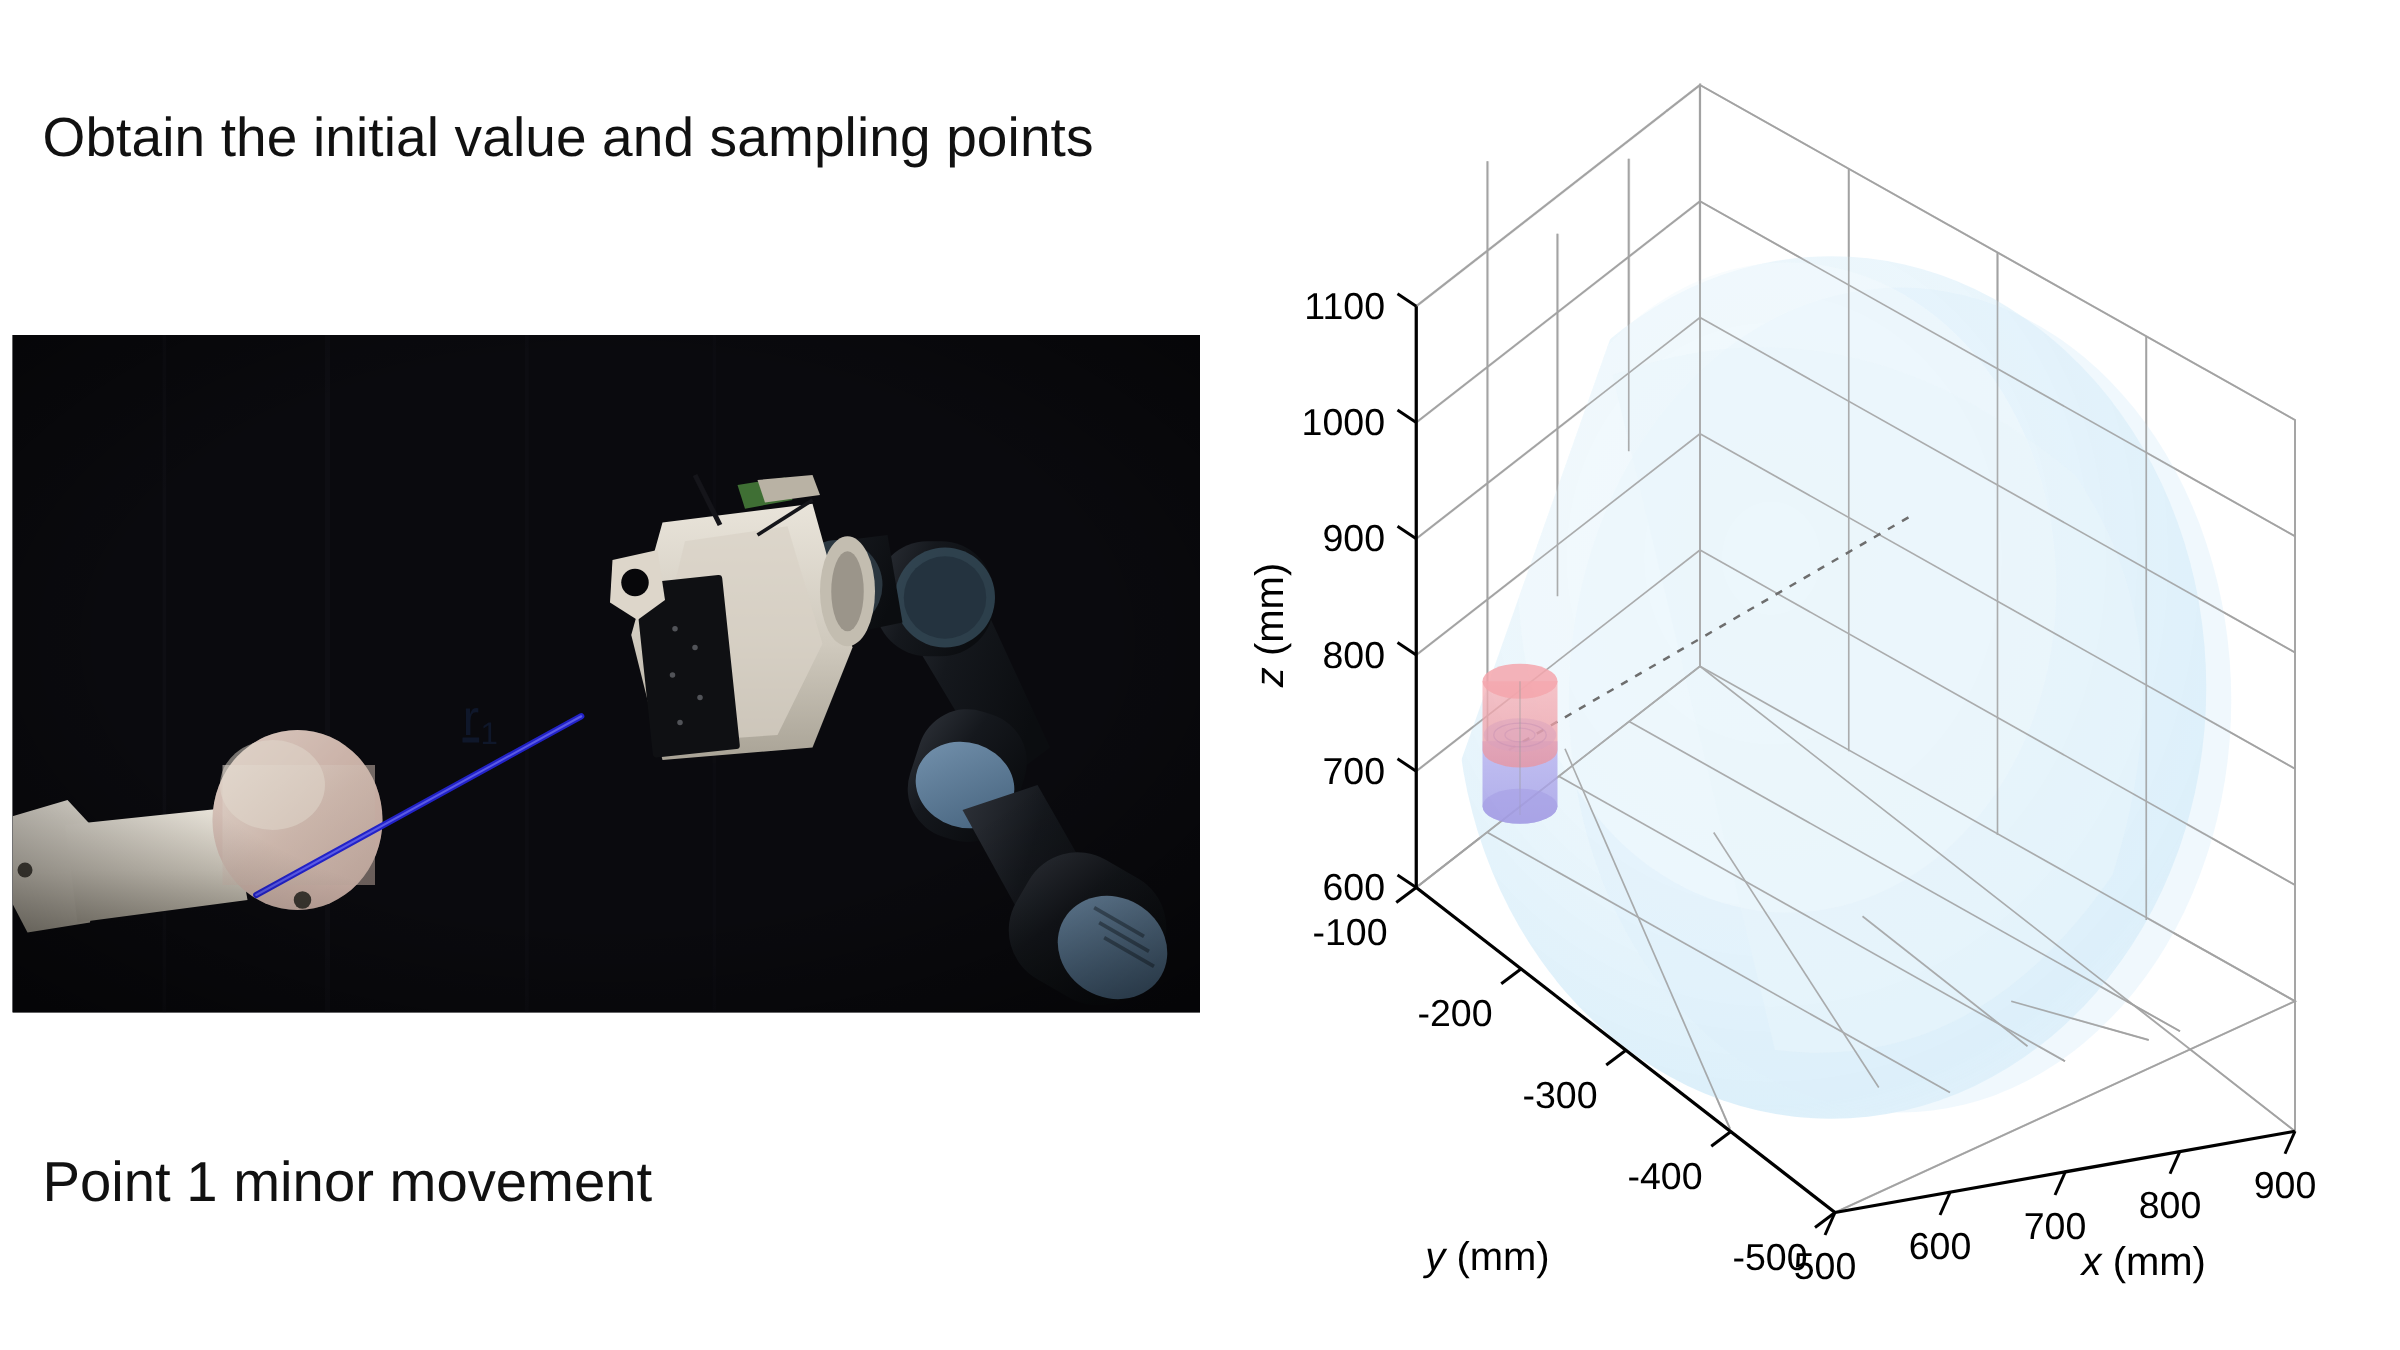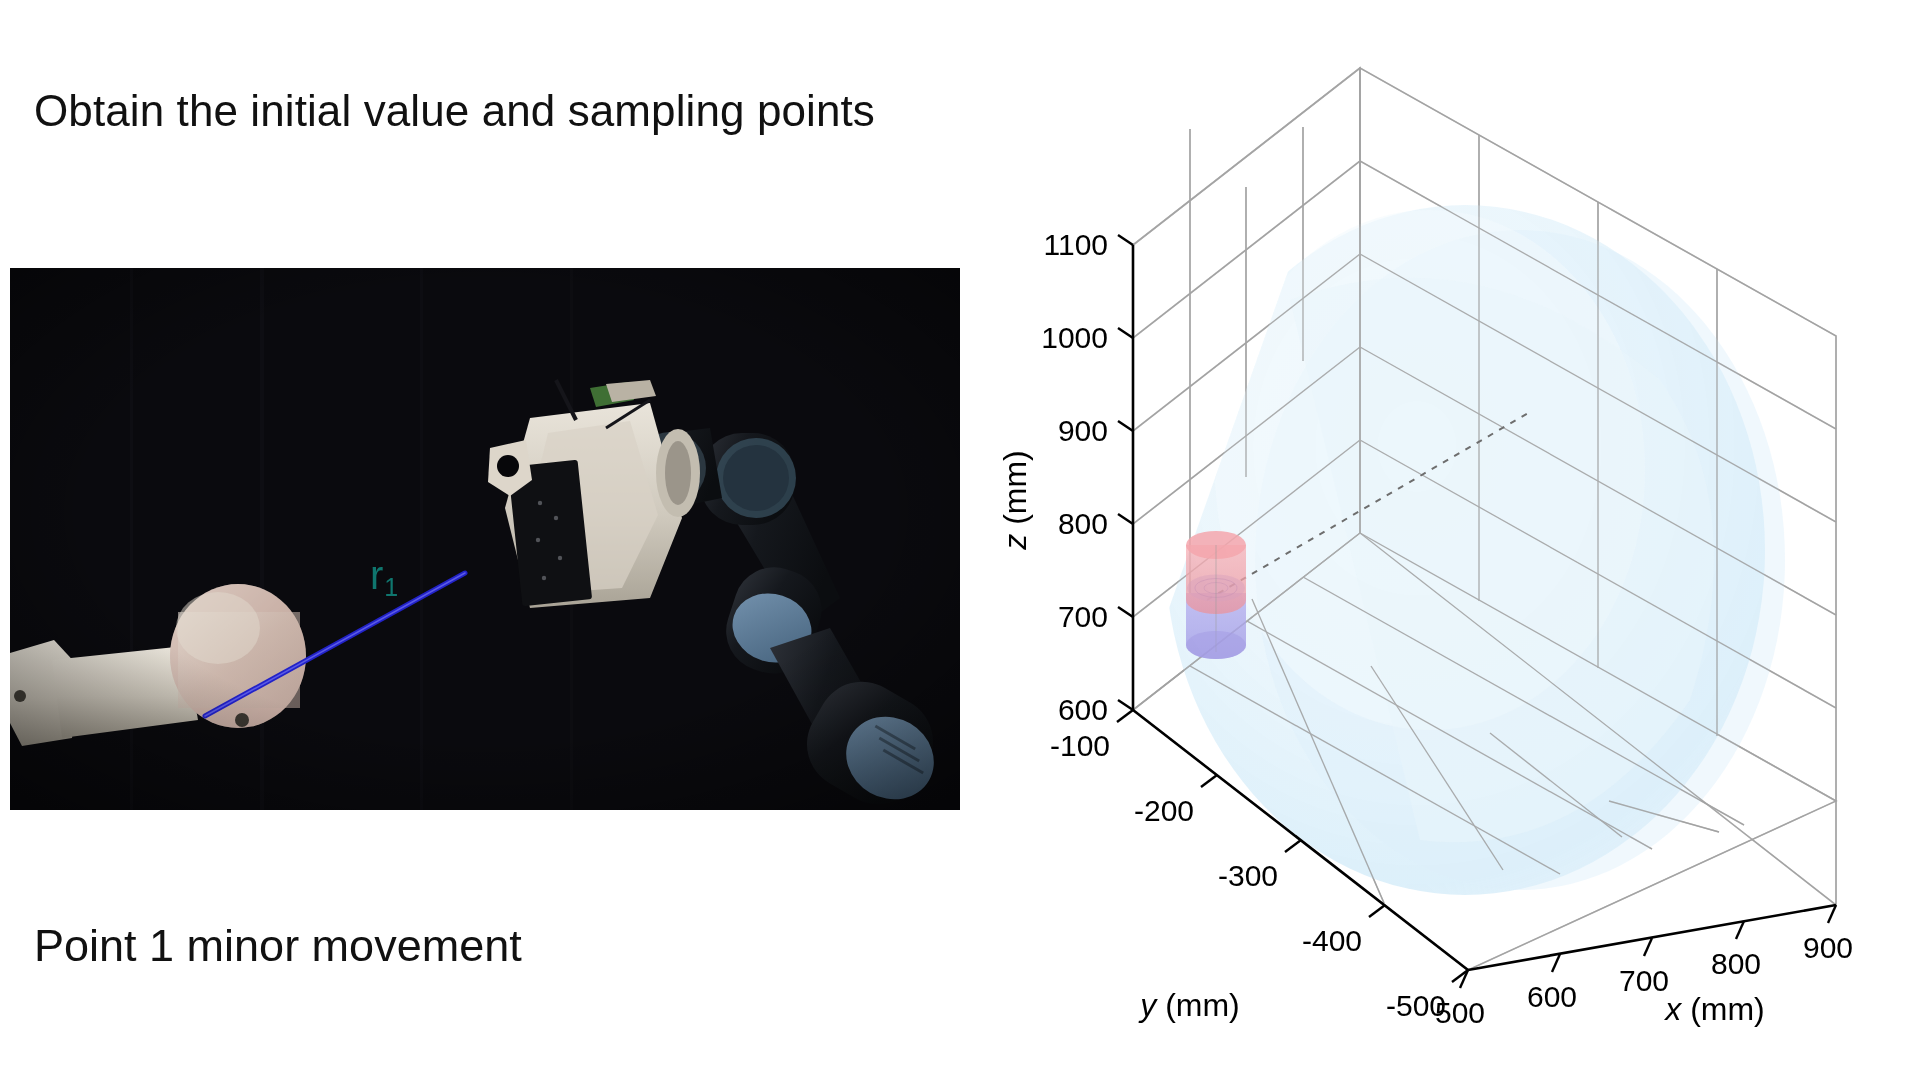--- a/index.html
+++ b/index.html
@@ -48,25 +48,26 @@
     background: #050507;
     overflow: hidden;
   }
   #photo-panel svg { display: block; }
 
   
   #r-label {
     position: absolute;
     left: 370px;
     top: 555px;
-    color: #0f766e;
+    color: #0f172a;
     font-size: 40px;
     line-height: 1;
     font-family: "Liberation Sans", sans-serif;
     pointer-events: none;
+    text-decoration: underline;
   }
   #r-label .sub {
     font-size: 25px;
     vertical-align: -7px;
     margin-left: 1px;
   }
 
   
   #plot-panel {
     position: absolute;

